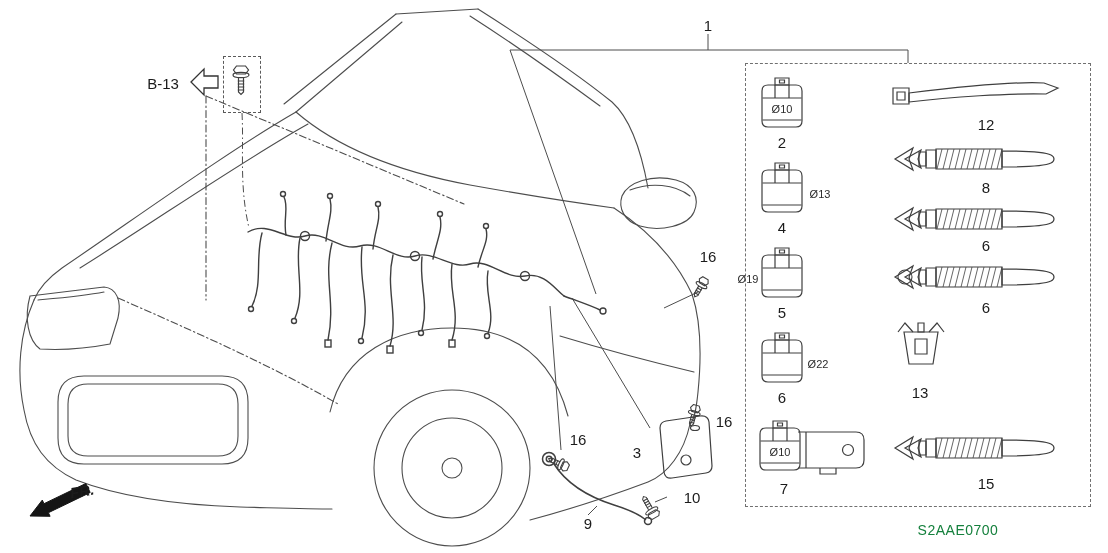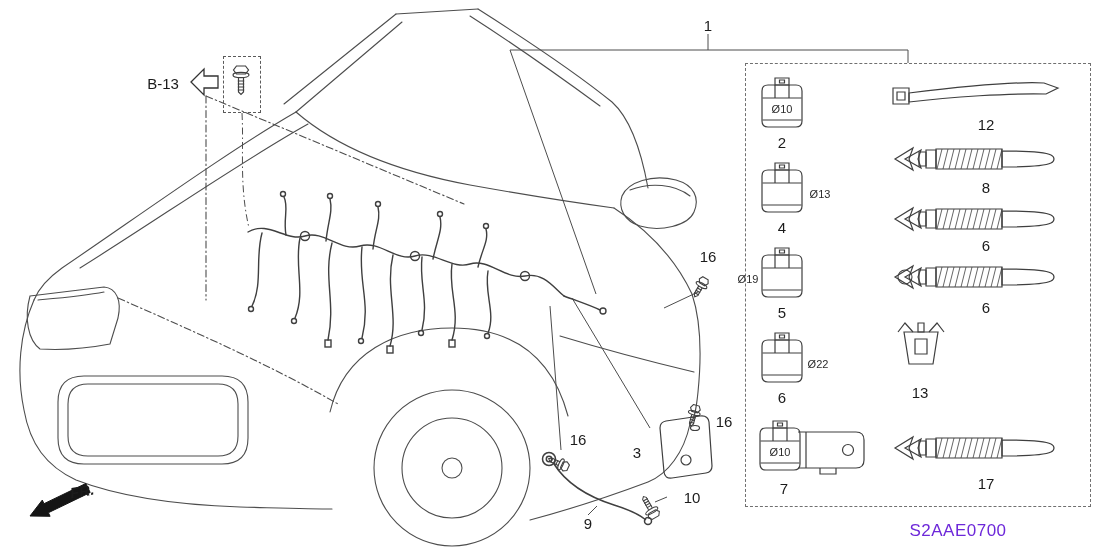--- a/index.html
+++ b/index.html
@@ -4,21 +4,21 @@
 <style>
   html,body{margin:0;padding:0;background:#ffffff;}
   .canvas{position:relative;width:1108px;height:553px;background:#ffffff;overflow:hidden;
           font-family:"Liberation Sans", sans-serif;}
   .art{position:absolute;left:0;top:0;}
   .lbl{position:absolute;transform:translate(-50%,-50%);font-size:15px;color:#1b1b1b;
        white-space:nowrap;line-height:1;}
   .bold{font-weight:normal;}
   .fr{font-weight:bold;font-style:italic;transform:translate(-50%,-50%) rotate(-10deg);font-size:15px;}
   .size-lbl{font-size:11px;color:#2b2b2b;}
-  .code{font-size:17px;letter-spacing:.5px;color:#6d28d9;}
+  .code{font-size:14px;letter-spacing:.5px;color:#15803d;}
   .legend-box{position:absolute;left:745px;top:63px;width:346px;height:444px;
               border:1.5px dashed #707070;box-sizing:border-box;}
   .b13-box{position:absolute;left:223px;top:56px;width:38px;height:57px;
            border:1.3px dashed #5a5a5a;box-sizing:border-box;}
 </style>
 </head>
 <body>
 
 <div class="canvas">
 
@@ -231,15 +231,15 @@
   <span class="lbl" style="left:782px;top:227px">4</span>
   <span class="lbl" style="left:782px;top:312px">5</span>
   <span class="lbl" style="left:782px;top:397px">6</span>
   <span class="lbl" style="left:784px;top:488px">7</span>
 
   <span class="lbl" style="left:986px;top:124px">12</span>
   <span class="lbl" style="left:986px;top:187px">8</span>
   <span class="lbl" style="left:986px;top:245px">6</span>
   <span class="lbl" style="left:986px;top:307px">6</span>
   <span class="lbl" style="left:920px;top:392px">13</span>
-  <span class="lbl" style="left:986px;top:483px">17</span>
+  <span class="lbl" style="left:986px;top:483px">15</span>
 
 </div>
 
 </body></html>

